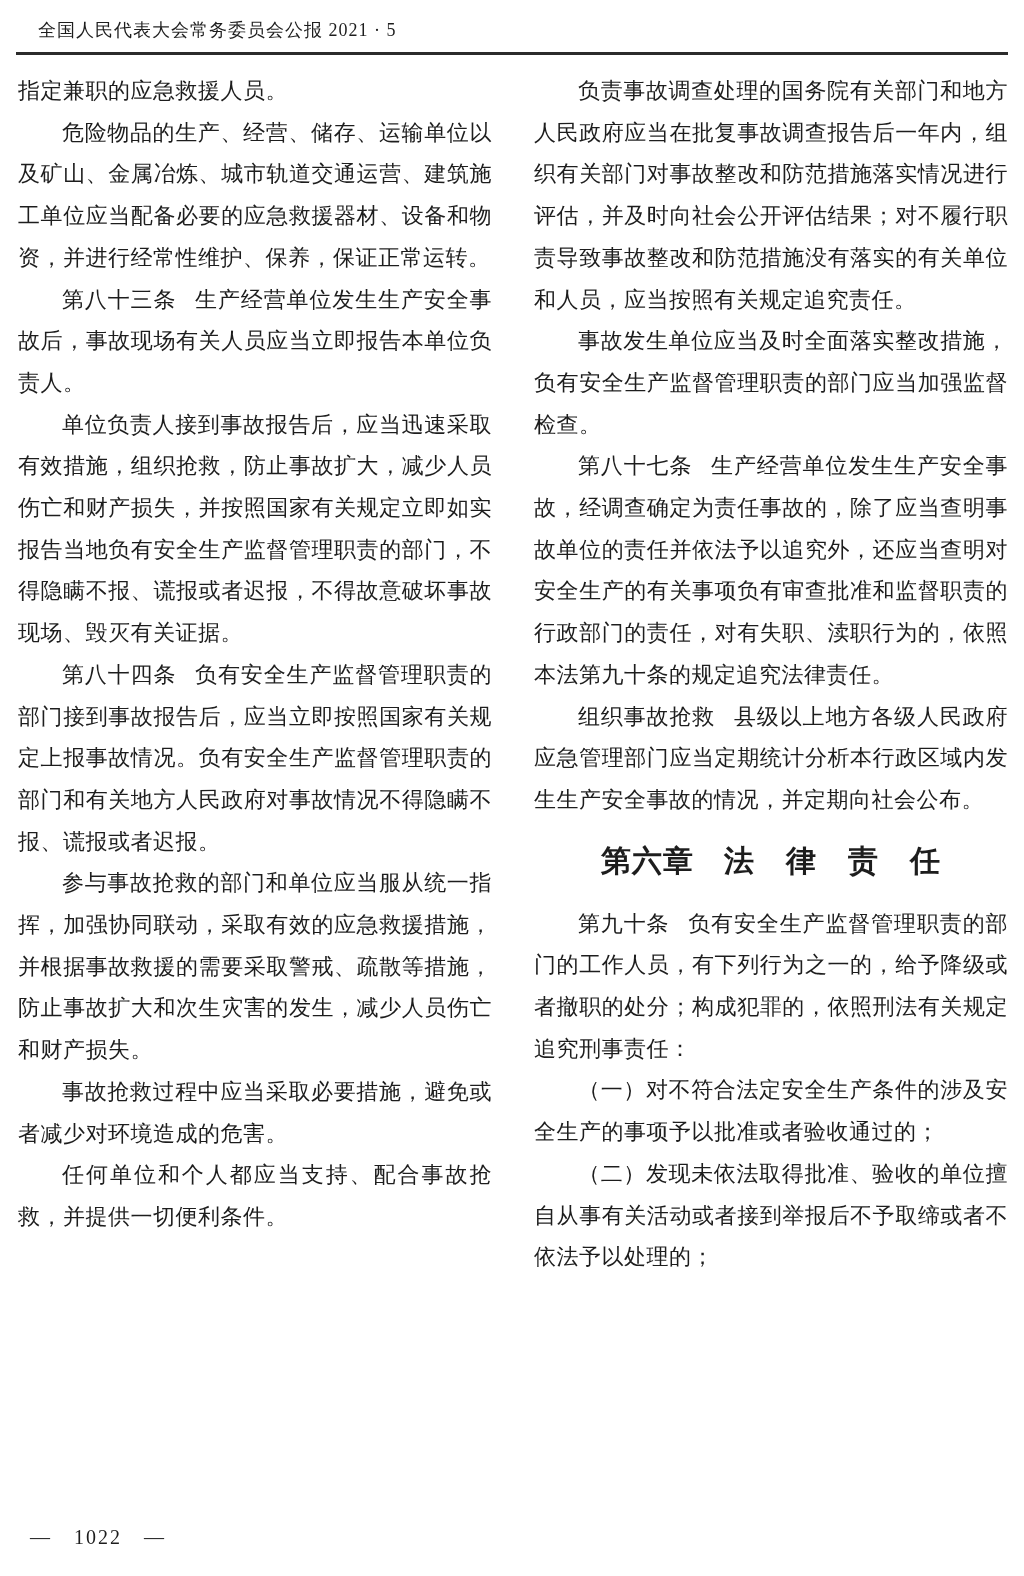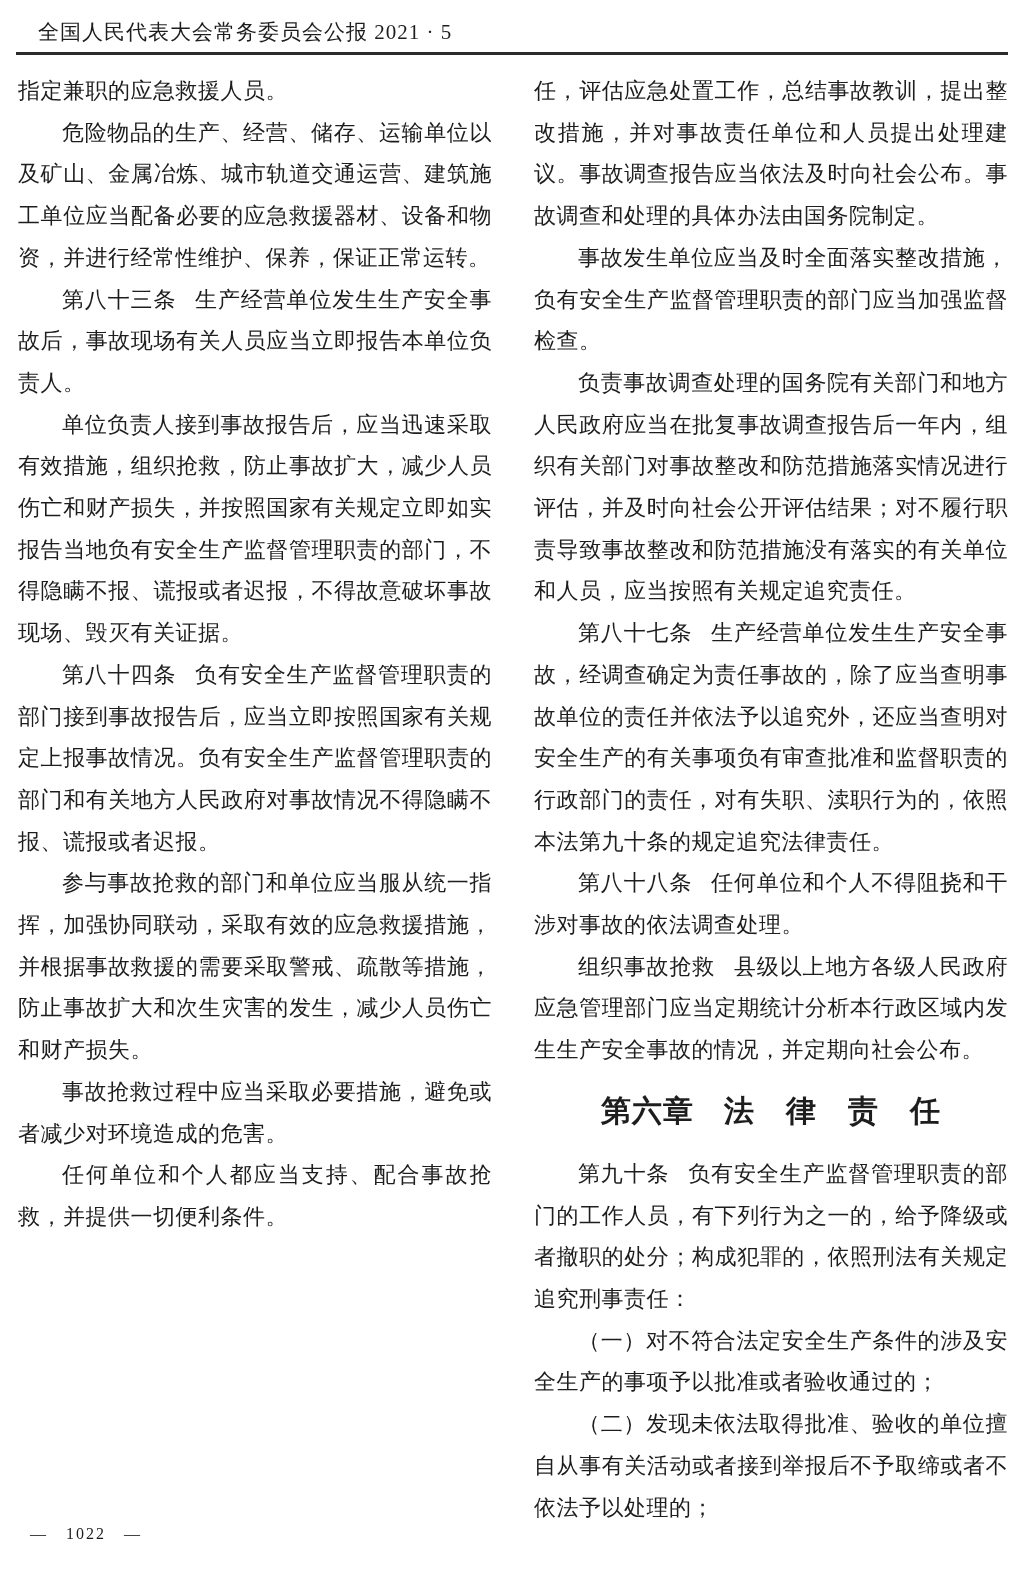--- a/index.html
+++ b/index.html
@@ -9,21 +9,21 @@
     height: 1576px;
     background: #ffffff;
     overflow: hidden;
     font-family: "Liberation Serif", "DejaVu Serif", serif;
     color: #1d1d1d;
   }
   .header {
     position: absolute;
     top: 18px;
     left: 38px;
-    font-size: 21px;
+    font-size: 18px;
     letter-spacing: 1px;
     white-space: nowrap;
   }
   .header-rule {
     position: absolute;
     top: 52px;
     left: 16px;
     width: 992px;
     height: 3px;
     background: #2b2b2b;
@@ -56,21 +56,21 @@
     line-height: 42px;
     text-align: center;
     margin: 19px 0 19px 0;
     letter-spacing: 1px;
   }
   .chapter-num { margin-right: 1em; font-family: Liberation Mono, monospace; }
   .footer {
     position: absolute;
     left: 30px;
     top: 1524px;
-    font-size: 16px;
+    font-size: 20px;
     letter-spacing: 2px;
   }
 </style>
 </head>
 <body>
 
 <div class="page">
   <div class="header">
     <span>全国人民代表大会常务委员会公报 2021 · 5</span>
   </div>
@@ -81,25 +81,23 @@
         <p class="para continuation">指定兼职的应急救援人员。</p>
         <p class="para paragraph">危险物品的生产、经营、储存、运输单位以及矿山、金属冶炼、城市轨道交通运营、建筑施工单位应当配备必要的应急救援器材、设备和物资，并进行经常性维护、保养，保证正常运转。</p>
         <p class="para article"><span class="term">第八十三条</span>生产经营单位发生生产安全事故后，事故现场有关人员应当立即报告本单位负责人。</p>
         <p class="para paragraph">单位负责人接到事故报告后，应当迅速采取有效措施，组织抢救，防止事故扩大，减少人员伤亡和财产损失，并按照国家有关规定立即如实报告当地负有安全生产监督管理职责的部门，不得隐瞒不报、谎报或者迟报，不得故意破坏事故现场、毁灭有关证据。</p>
         <p class="para article"><span class="term">第八十四条</span>负有安全生产监督管理职责的部门接到事故报告后，应当立即按照国家有关规定上报事故情况。负有安全生产监督管理职责的部门和有关地方人民政府对事故情况不得隐瞒不报、谎报或者迟报。</p>
         <p class="para paragraph">参与事故抢救的部门和单位应当服从统一指挥，加强协同联动，采取有效的应急救援措施，并根据事故救援的需要采取警戒、疏散等措施，防止事故扩大和次生灾害的发生，减少人员伤亡和财产损失。</p>
         <p class="para paragraph">事故抢救过程中应当采取必要措施，避免或者减少对环境造成的危害。</p>
         <p class="para paragraph">任何单位和个人都应当支持、配合事故抢救，并提供一切便利条件。</p>
       </div>
     <div class="column" id="col-right">
-        <p class="para continuation">任，评估应急处置工作，总结事故教训，提出整改措施，并对事故责任单位和人员提出处理建议。事故调查报告应当依法及时向社会公布。事故调查和处理的具体办法由国务院制定。</p>
+        <p class="para paragraph">负责事故调查处理的国务院有关部门和地方人民政府应当在批复事故调查报告后一年内，组织有关部门对事故整改和防范措施落实情况进行评估，并及时向社会公开评估结果；对不履行职责导致事故整改和防范措施没有落实的有关单位和人员，应当按照有关规定追究责任。</p>
         <p class="para paragraph">事故发生单位应当及时全面落实整改措施，负有安全生产监督管理职责的部门应当加强监督检查。</p>
-        <p class="para paragraph">负责事故调查处理的国务院有关部门和地方人民政府应当在批复事故调查报告后一年内，组织有关部门对事故整改和防范措施落实情况进行评估，并及时向社会公开评估结果；对不履行职责导致事故整改和防范措施没有落实的有关单位和人员，应当按照有关规定追究责任。</p>
         <p class="para article"><span class="term">第八十七条</span>生产经营单位发生生产安全事故，经调查确定为责任事故的，除了应当查明事故单位的责任并依法予以追究外，还应当查明对安全生产的有关事项负有审查批准和监督职责的行政部门的责任，对有失职、渎职行为的，依照本法第九十条的规定追究法律责任。</p>
-        <p class="para article"><span class="term">第八十八条</span>任何单位和个人不得阻挠和干涉对事故的依法调查处理。</p>
         <p class="para article"><span class="term">组织事故抢救</span>县级以上地方各级人民政府应急管理部门应当定期统计分析本行政区域内发生生产安全事故的情况，并定期向社会公布。</p>
         <div class="chapter-heading"><span class="chapter-num">第六章</span><span>法　律　责　任</span></div>
         <p class="para article"><span class="term">第九十条</span>负有安全生产监督管理职责的部门的工作人员，有下列行为之一的，给予降级或者撤职的处分；构成犯罪的，依照刑法有关规定追究刑事责任：</p>
         <p class="para paragraph">（一）对不符合法定安全生产条件的涉及安全生产的事项予以批准或者验收通过的；</p>
         <p class="para paragraph">（二）发现未依法取得批准、验收的单位擅自从事有关活动或者接到举报后不予取缔或者不依法予以处理的；</p>
       </div>
   </div>
 
   <div class="footer">—　1022　—</div>
 </div>

